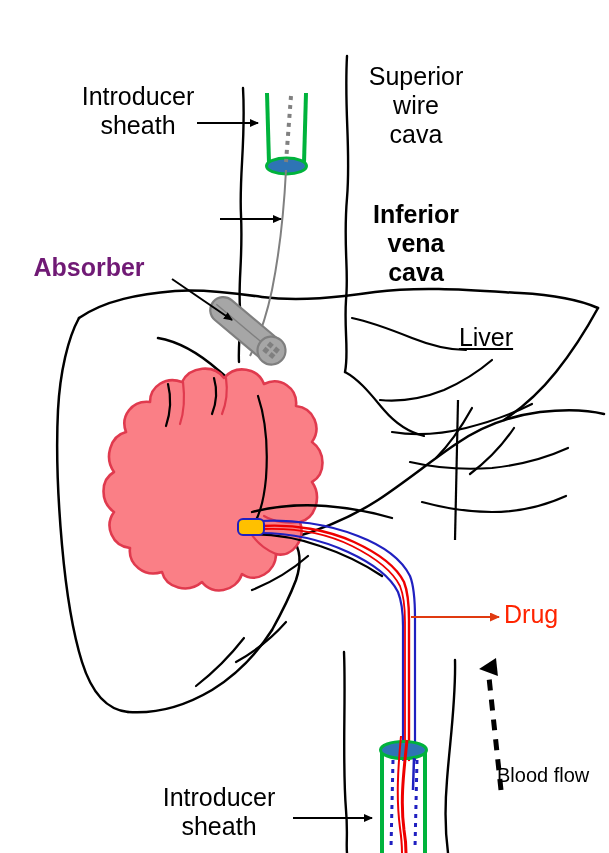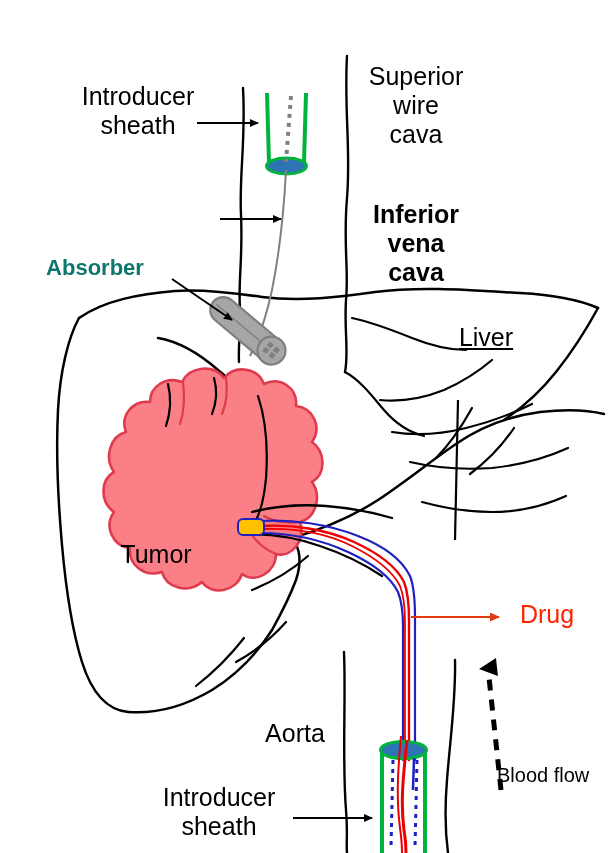--- a/index.html
+++ b/index.html
@@ -174,36 +174,34 @@
   <line x1="411" y1="617" x2="499" y2="617" stroke="#E03A10" stroke-width="2" marker-end="url(#arrowRed)"></line>
 
   <line x1="501" y1="790" x2="488" y2="668" stroke="#000" stroke-width="5" stroke-dasharray="11 9" marker-end="url(#arrowThickBlack)"></line>
 
 </svg>
 
 <div class="lbl" style="left:68px; top:82px; width:140px;">Introducer
 sheath</div>
 
 
-<div class="lbl bold" style="left:14px; top:253px; width:162px; color:#0f766e; font-size:22px;">Absorber</div>
+<div class="lbl bold" style="left:8px; top:253px; width:162px; color:#701a75; font-size:25px;">Absorber</div>
 
 <div class="lbl" style="left:352px; top:62px; width:128px;">Superior
 wire
 cava</div>
 
 <div class="lbl" style="left:352px; top:200px; width:128px;font-weight:bold;">Inferior
 vena
 cava</div>
 
 <div class="lbl" style="left:448px; top:323px; width:76px;text-decoration:underline;">Liver</div>
 
-<div class="lbl" style="left:107px; top:540px; width:98px;">Tumor</div>
-
-<div class="lbl" style="left:504px; top:600px; width:86px; color:#FF2400; text-align:center;">Drug</div>
+
+<div class="lbl" style="left:504px; top:600px; width:86px; color:#FF2400; text-align:left;">Drug</div>
 
 <div class="lbl" style="left:497px; top:761px; width:118px; font-size:20px; text-align:left;">Blood flow</div>
 
-<div class="lbl" style="left:254px; top:719px; width:82px;">Aorta</div>
 
 <div class="lbl" style="left:148px; top:783px; width:142px;">Introducer
 sheath</div>
 
 </div>
 
 </body></html>

